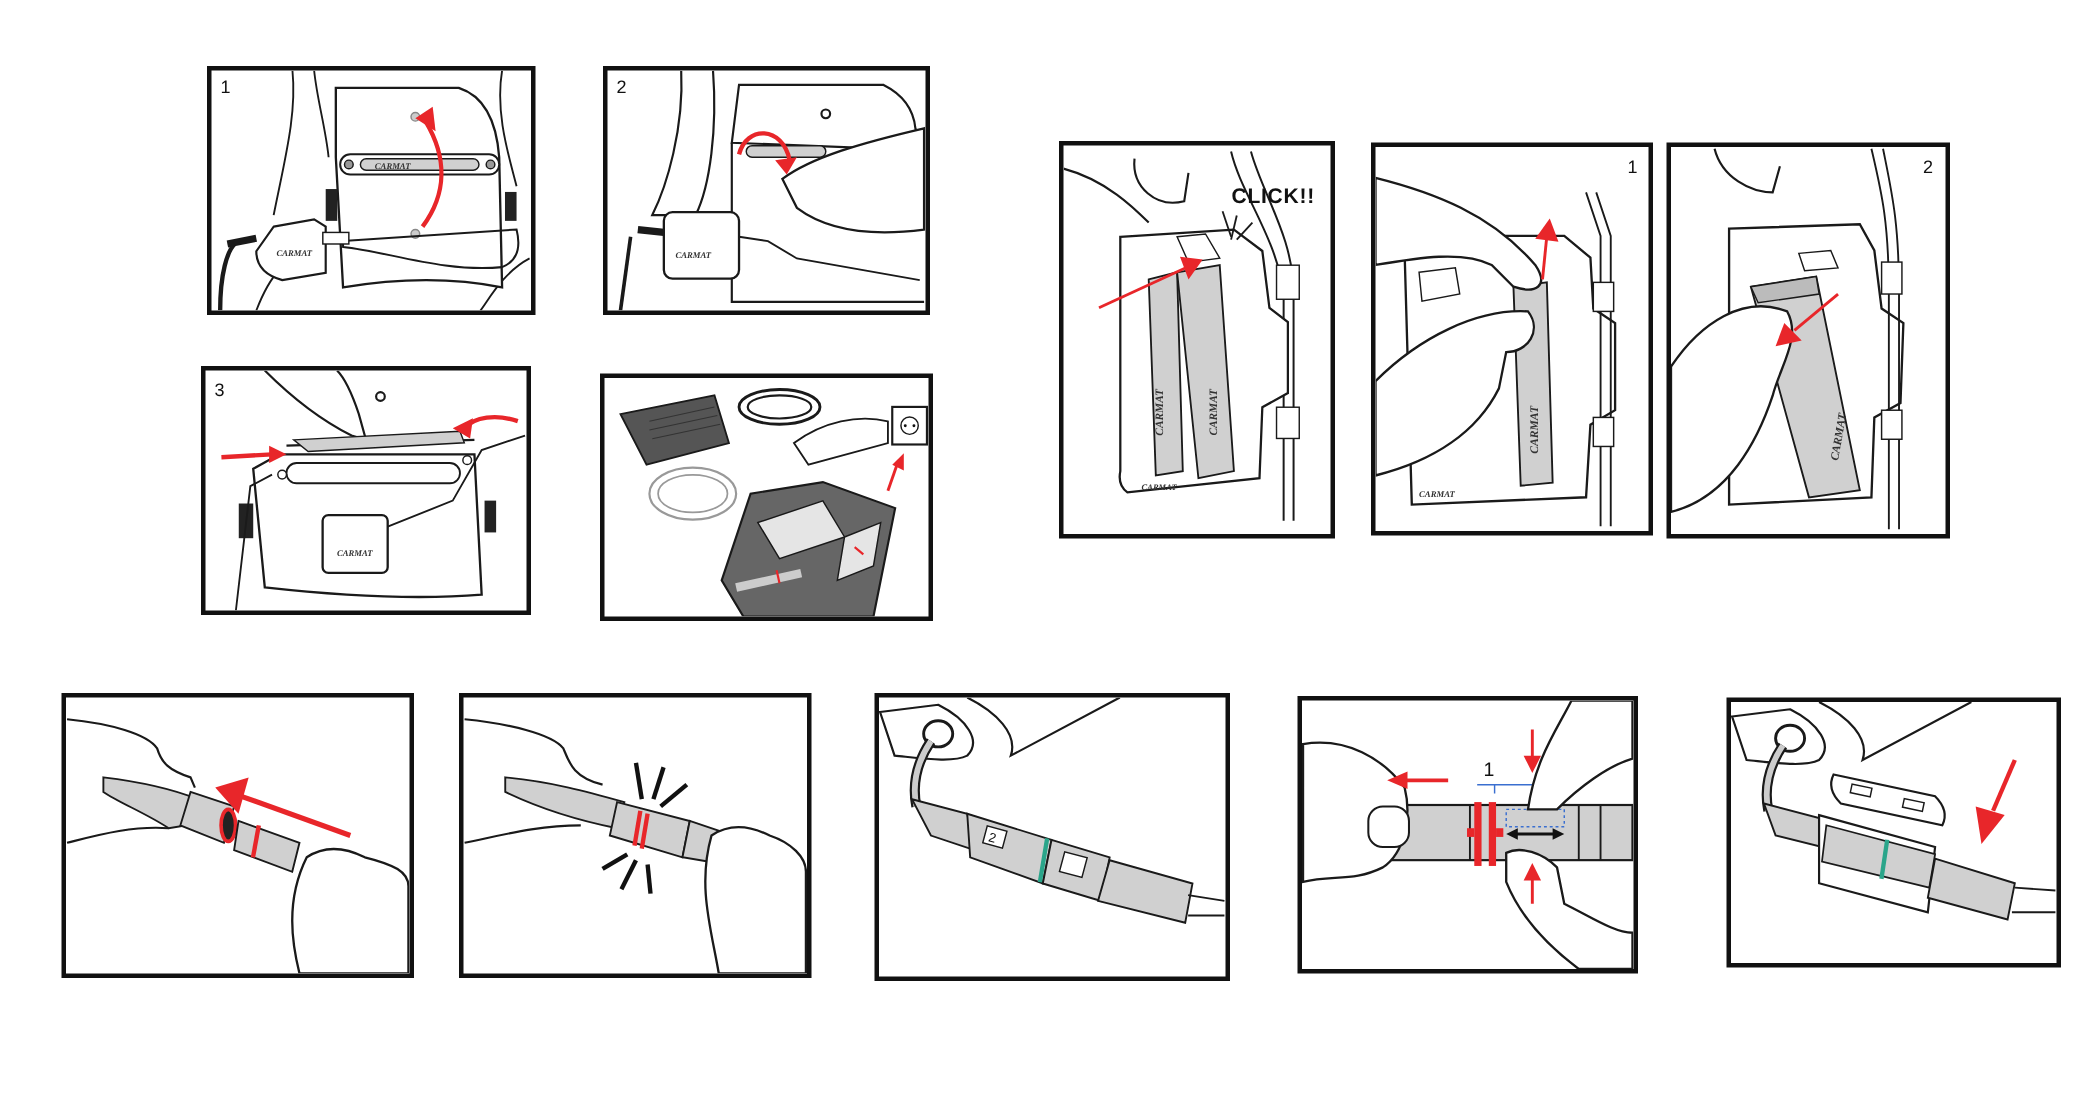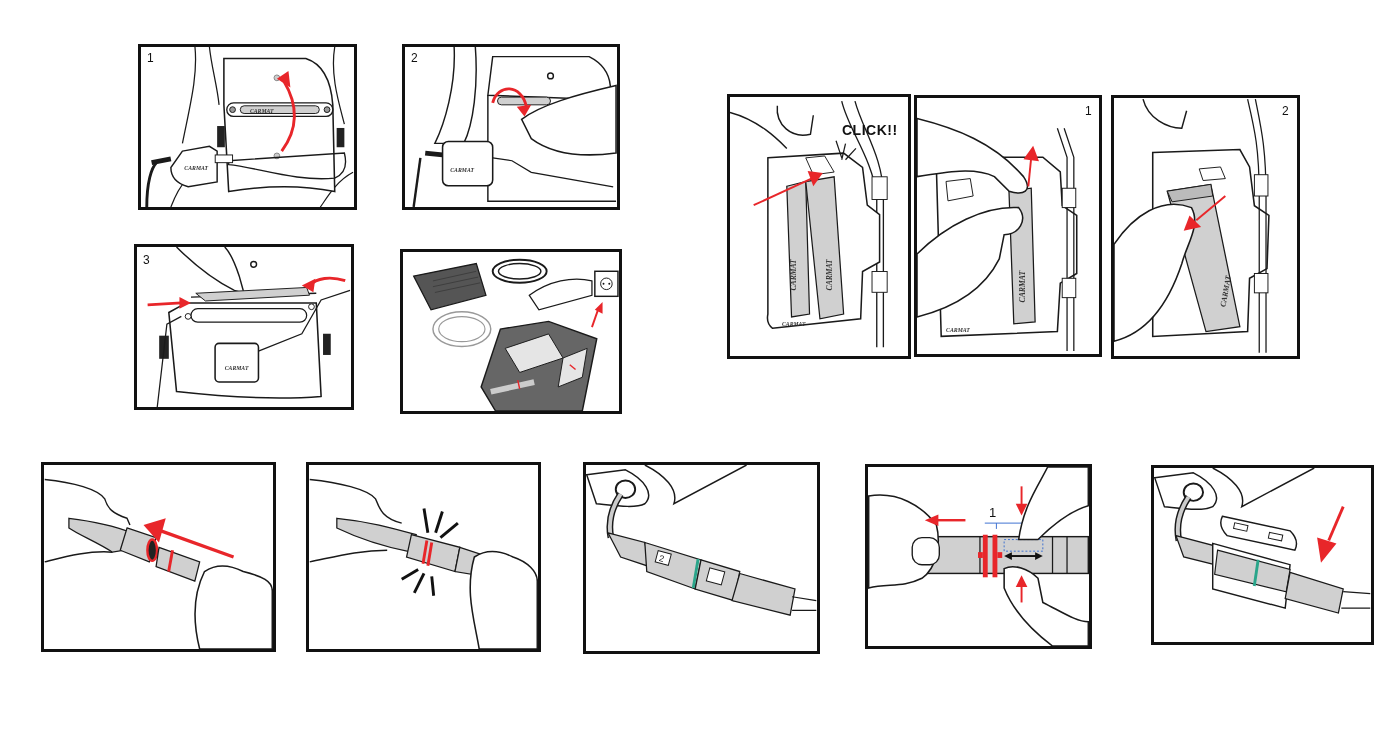--- a/index.html
+++ b/index.html
@@ -108,21 +108,21 @@
     <path d="M105 100 L150 85 L165 110 L120 125 Z" fill="#e5e5e5" stroke="#1a1a1a"></path>
     <path d="M165 110 L190 100 L185 130 L160 140 Z" fill="#e5e5e5" stroke="#1a1a1a"></path>
     <path d="M90 145 L135 135" stroke="#ccc" stroke-width="6"></path>
       <path d="M118 133 L120 142" stroke="#e8262a" stroke-width="1.5"></path>
     <path d="M172 117 L178 122" stroke="#e8262a" stroke-width="1.5"></path>
     <path d="M195 78 L202 58" stroke="#e8262a" stroke-width="2"></path>
       <polygon points="198,60 206,52 206,64" fill="#e8262a"></polygon>
   </svg>
 </div>
 
-<div class="panel" style="left:706px;top:94px;width:184px;height:265px;margin-left:21px;">
+<div class="panel" style="left:706px;top:94px;width:184px;height:265px;">
   <span class="click-label" style="left:112px;top:25px;">CLICK!!</span>
   <svg viewBox="0 0 188 265">
     <path d="M0 12 C30 20 50 40 60 50" fill="none" stroke="#1a1a1a" stroke-width="1.5"></path>
     <path d="M50 5 C48 25 65 40 85 35 L88 15" fill="#fff" stroke="#1a1a1a" stroke-width="1.5"></path>
     <path d="M118 0 C125 30 150 60 155 100 L155 260" fill="none" stroke="#1a1a1a" stroke-width="1.4"></path>
     <path d="M132 0 C140 30 162 60 162 100 L162 260" fill="none" stroke="#1a1a1a" stroke-width="1.4"></path>
     <rect x="150" y="80" width="16" height="24" fill="#fff" stroke="#1a1a1a"></rect>
     <rect x="150" y="180" width="16" height="22" fill="#fff" stroke="#1a1a1a"></rect>
     <path d="M40 60 L120 55 L140 70 L145 110 L158 120 L158 170 L140 180 L138 230 L45 240 Q38 235 40 225 Z" fill="#fff" stroke="#1a1a1a" stroke-width="1.6"></path>
     <path d="M80 60 L100 58 L110 75 L88 78 Z" fill="#fff" stroke="#1a1a1a"></path>

